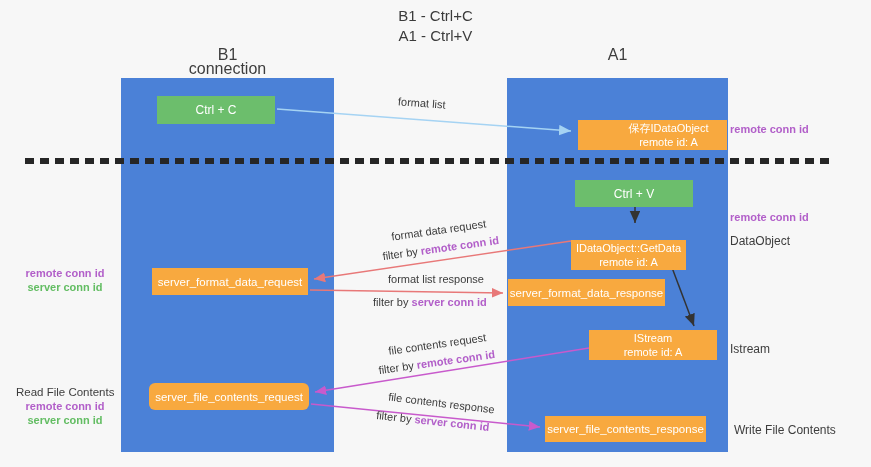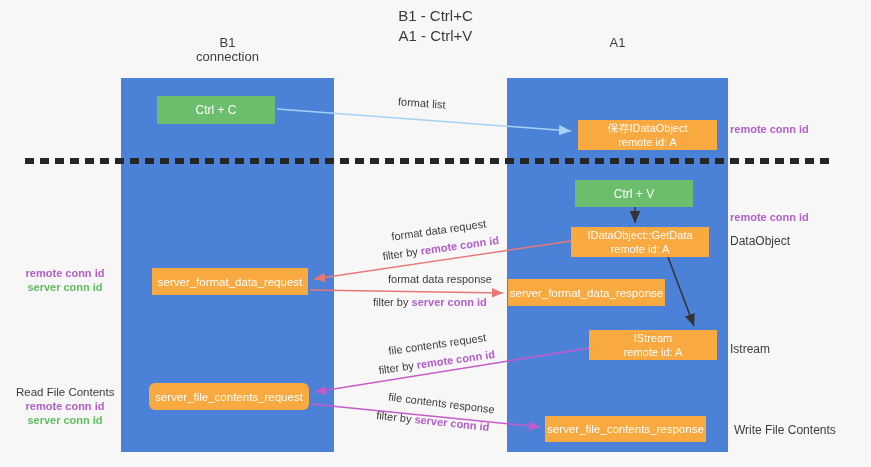--- a/index.html
+++ b/index.html
@@ -1,20 +1,20 @@
 <!DOCTYPE html>
 <html><head>
 <meta charset="utf-8">
 <style>
   html,body{margin:0;padding:0;}
   body{background:#f7f7f7;font-family:"Liberation Sans",sans-serif;}
   #canvas{position:relative;width:871px;height:467px;background:#f7f7f7;overflow:hidden;}
   .abs{position:absolute;}
   .title{top:6px;left:0;width:100%;text-align:center;font-size:15px;line-height:20px;color:#3b3b3b;}
-  .col-header{top:36px;text-align:center;font-size:13px;line-height:14px;color:#3d3d3d;}
+  .col-header{top:48px;text-align:center;font-size:16px;line-height:14px;color:#3d3d3d;}
   .lifeline{top:78px;height:374px;background:#4b81d7;}
   .node{display:flex;align-items:center;justify-content:center;flex-direction:column;
         color:#fff;text-align:center;white-space:nowrap;}
   .node.green{background:#6cbe6c;font-size:12px;}
   .node.orange{background:#f8a93f;font-size:11.5px;}
   .node .l1,.node .l2{line-height:14px;font-size:11px;}
   .dashed{top:158px;left:25px;width:808px;height:6px;
           background:repeating-linear-gradient(90deg,#262626 0 9px,rgba(0,0,0,0) 9px 15px);}
   .arrow-label{font-size:11px;color:#3c3c3c;white-space:nowrap;}
   .filter-key{font-weight:bold;color:#b25fc9;}
@@ -69,30 +69,30 @@
     <line x1="571" y1="241" x2="314" y2="279" stroke="#e87878" stroke-width="1.4" marker-end="url(#mRed)"></line>
     <line x1="310" y1="290" x2="503" y2="293" stroke="#e87878" stroke-width="1.4" marker-end="url(#mRed)"></line>
     <line x1="589" y1="348" x2="315" y2="392" stroke="#c85acc" stroke-width="1.4" marker-end="url(#mMag)"></line>
     <line x1="311" y1="404" x2="540" y2="427" stroke="#c85acc" stroke-width="1.4" marker-end="url(#mMag)"></line>
   </svg>
 
   <div class="abs node green" style="left:157px;top:96px;width:118px;height:28px;">
     <span>Ctrl + C</span>
   </div>
 
-  <div class="abs node orange" style="left:578px;top:120px;width:139px;height:30px;">
+  <div class="abs node orange" style="left:578px;top:120px;width:117px;height:30px;padding-left:32px;">
     <span class="l1">保存IDataObject</span>
     <span class="l2">remote id: A</span>
   </div>
 
   <div class="abs node green" style="left:575px;top:180px;width:118px;height:27px;">
     <span>Ctrl + V</span>
   </div>
 
-  <div class="abs node orange" style="left:571px;top:227px;width:138px;height:30px;">
+  <div class="abs node orange" style="left:571px;top:240px;width:115px;height:30px;">
     <span class="l1">IDataObject::GetData</span>
     <span class="l2">remote id: A</span>
   </div>
 
   <div class="abs node orange" style="left:508px;top:279px;width:157px;height:27px;">
     <span>server_format_data_response</span>
   </div>
 
   <div class="abs node orange" style="left:152px;top:268px;width:156px;height:27px;">
     <span>server_format_data_request</span>
@@ -111,21 +111,21 @@
     <span>server_file_contents_response</span>
   </div>
 
   <div class="abs arrow-label" style="left:398px;top:97px;transform:rotate(4deg);">format list</div>
 
   <div class="abs arrow-label" style="left:391px;top:224px;transform:rotate(-8deg);">format data request</div>
   <div class="abs arrow-label" style="left:382px;top:242px;transform:rotate(-8deg);">
     <span>filter by </span><span class="filter-key">remote conn id</span>
   </div>
 
-  <div class="abs arrow-label" style="left:388px;top:273px;">format data response</div>
+  <div class="abs arrow-label" style="left:388px;top:273px;">format list response</div>
   <div class="abs arrow-label" style="left:373px;top:296px;">
     <span>filter by </span><span class="filter-key">server conn id</span>
   </div>
 
   <div class="abs arrow-label" style="left:388px;top:338px;transform:rotate(-8deg);">file contents request</div>
   <div class="abs arrow-label" style="left:378px;top:356px;transform:rotate(-8deg);">
     <span>filter by </span><span class="filter-key">remote conn id</span>
   </div>
 
   <div class="abs arrow-label" style="left:388px;top:397px;transform:rotate(7deg);">file contents response</div>

